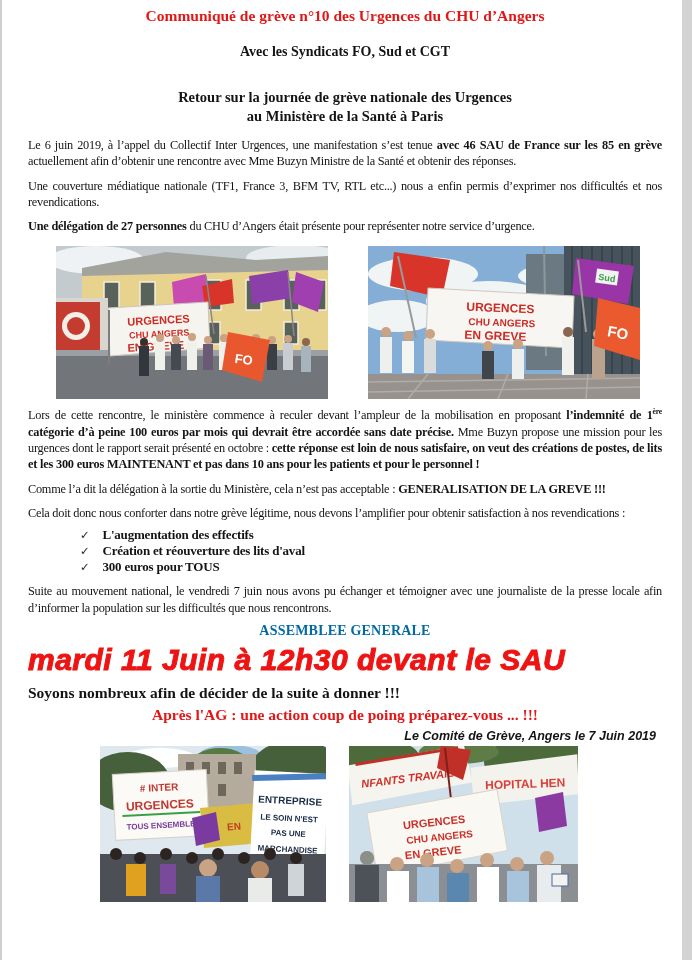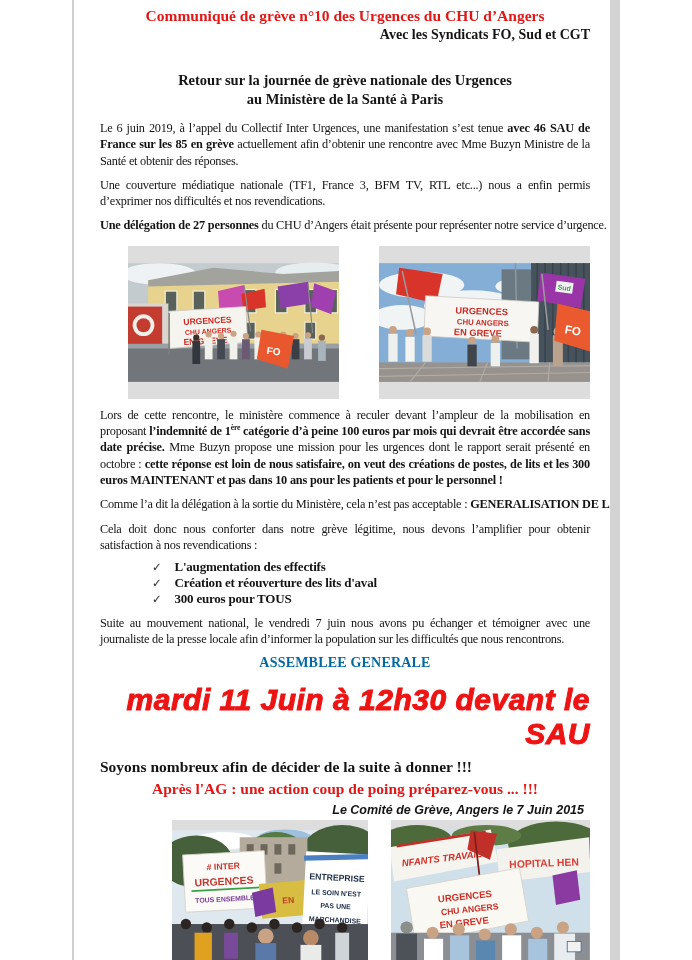--- a/index.html
+++ b/index.html
@@ -1,26 +1,26 @@
 <!DOCTYPE html>
 <html><head>
 <meta charset="utf-8">
 <style>
   html,body { margin:0; padding:0; background:#ffffff; }
   .page {
-    position:relative; width:548px; height:960px; margin:0 auto;
+    position:relative; width:692px; height:960px; margin:0 auto;
     background:#ffffff; overflow:hidden;
     font-family:"Liberation Serif", serif; color:#141414;
   }
   .edge-left  { position:absolute; left:0; top:0; width:2px;  height:100%; background:#cfcfcf; }
   .edge-right { position:absolute; right:0; top:0; width:10px; height:100%; background:#d3d3d3; }
   .content { padding:6px 30px 0 28px; }
 
   .title    { text-align:center; color:#e01818; font-weight:bold; font-size:15.5px; line-height:19px; }
-  .subtitle { text-align:right; font-weight:bold; font-size:14px; line-height:17px; margin-top:1px; }
+  .subtitle { text-align:center; font-weight:bold; font-size:14px; line-height:17px; margin-top:18px; }
   .heading  { text-align:center; font-weight:bold; font-size:14.5px; line-height:19px; margin-top:28px; }
 
   p.bodytext {
     font-size:12.3px; line-height:16.3px; text-align:justify;
     letter-spacing:-0.25px; margin:8px 0 0 0;
   }
   p.first { margin-top:11px; }
   p.afterphotos { margin-top:14px; }
   p.oneline { white-space:nowrap; text-align:left; }
   p.bodytext b { letter-spacing:-0.2px; }
@@ -30,21 +30,21 @@
   .bullet  { display:flex; gap:13px; font-weight:bold; font-size:13px; line-height:16px; letter-spacing:-0.2px; }
   .bullet .check { font-weight:normal; color:#2a2a2a; font-family:"DejaVu Sans", sans-serif; font-size:11.5px; }
 
   .p8 { margin-top:10px; }
 
   .assembly {
     margin-top:6px; text-align:center; color:#0369a1;
     font-weight:bold; font-size:14px; line-height:17px; letter-spacing:0.2px;
   }
   .bigline {
-    margin-top:12px; text-align:right; color:#ee1414;
+    margin-top:4px; text-align:left; color:#ee1414;
     font-family:"Liberation Sans", sans-serif; font-weight:900; font-style:italic;
     font-size:30px; line-height:34px; -webkit-text-stroke:1px currentColor; letter-spacing:0.5px;
   }
   .call    { margin-top:6px; text-align:left; font-weight:bold; font-size:15.5px; line-height:19px; }
   .afterag { margin-top:3px; text-align:center; font-weight:bold; font-size:15.5px; line-height:19px; color:#e01818; }
   .signature {
     margin:4px 6px 0 0; text-align:right; font-weight:bold; font-style:italic;
     font-family:"Liberation Sans", sans-serif; font-size:12.5px; line-height:16px;
   }
 
@@ -248,21 +248,21 @@
         <span>300 euros pour TOUS</span>
       </div>
     </div>
 
     <p class="bodytext p8">Suite au mouvement national, le vendredi 7 juin nous avons pu échanger et témoigner avec une journaliste de la presse locale afin d’informer la population sur les difficultés que nous rencontrons.</p>
 
     <div class="assembly">ASSEMBLEE GENERALE</div>
     <div class="bigline">mardi 11 Juin à 12h30 devant le SAU</div>
     <div class="call">Soyons nombreux afin de décider de la suite à donner !!!</div>
     <div class="afterag">Après l'AG : une action coup de poing préparez-vous ... !!!</div>
-    <div class="signature">Le Comité de Grève, Angers le 7 Juin 2015</div>
+    <div class="signature">Le Comité de Grève, Angers le 7 Juin 2019</div>
 
     <div class="photo-row-bottom">
 
       <svg class="photo" width="226" height="156" viewBox="0 0 226 156">
         <rect x="0" y="0" width="226" height="156" fill="#dfe8ee"></rect>
         <ellipse cx="60" cy="12" rx="36" ry="10" fill="#ffffff"></ellipse>
         <ellipse cx="130" cy="8" rx="30" ry="9" fill="#9cc0de"></ellipse>
         <g fill="#45603a">
           <ellipse cx="28" cy="36" rx="42" ry="30"></ellipse>
           <ellipse cx="196" cy="28" rx="48" ry="34"></ellipse>

